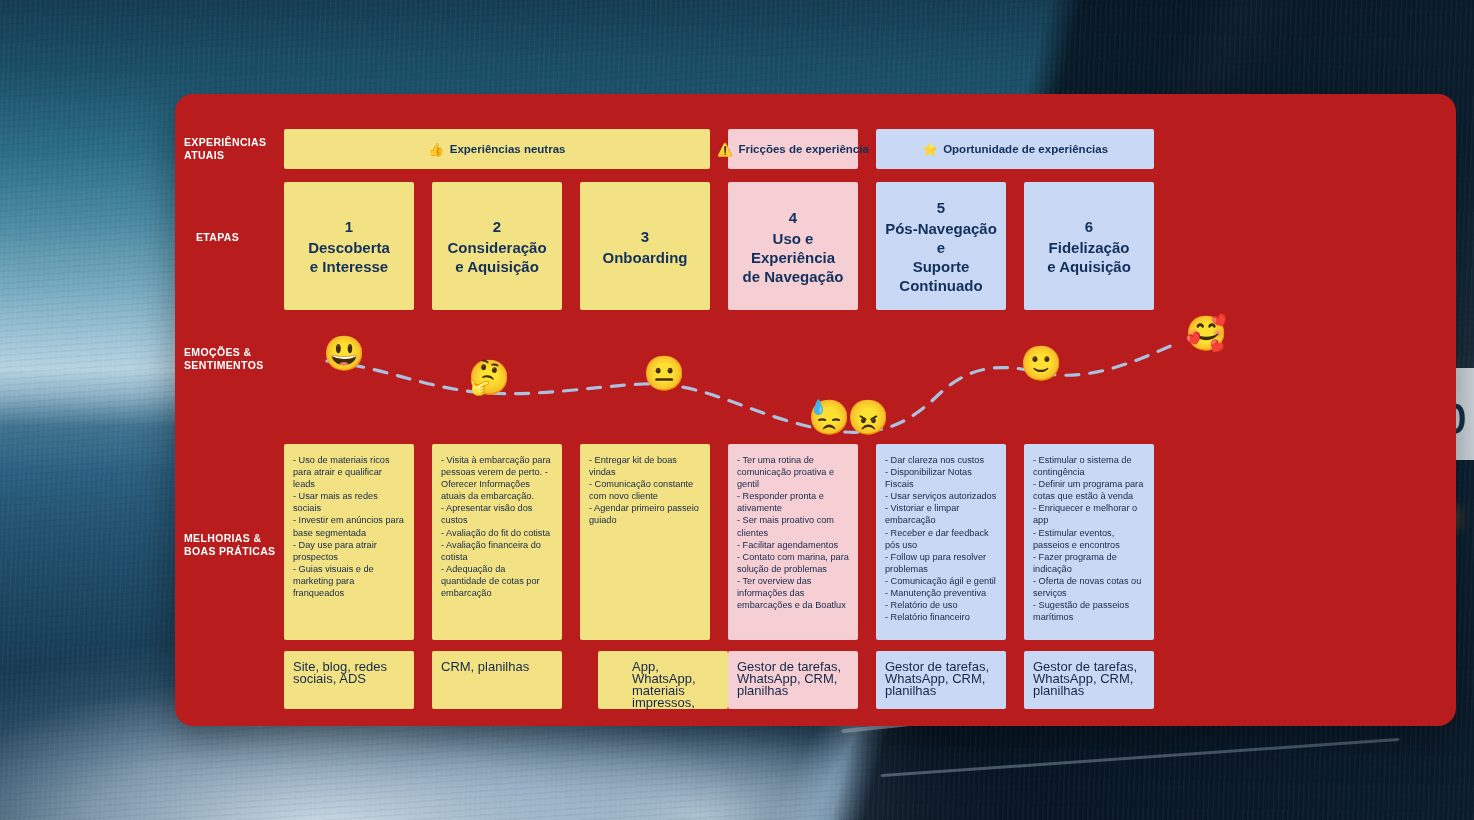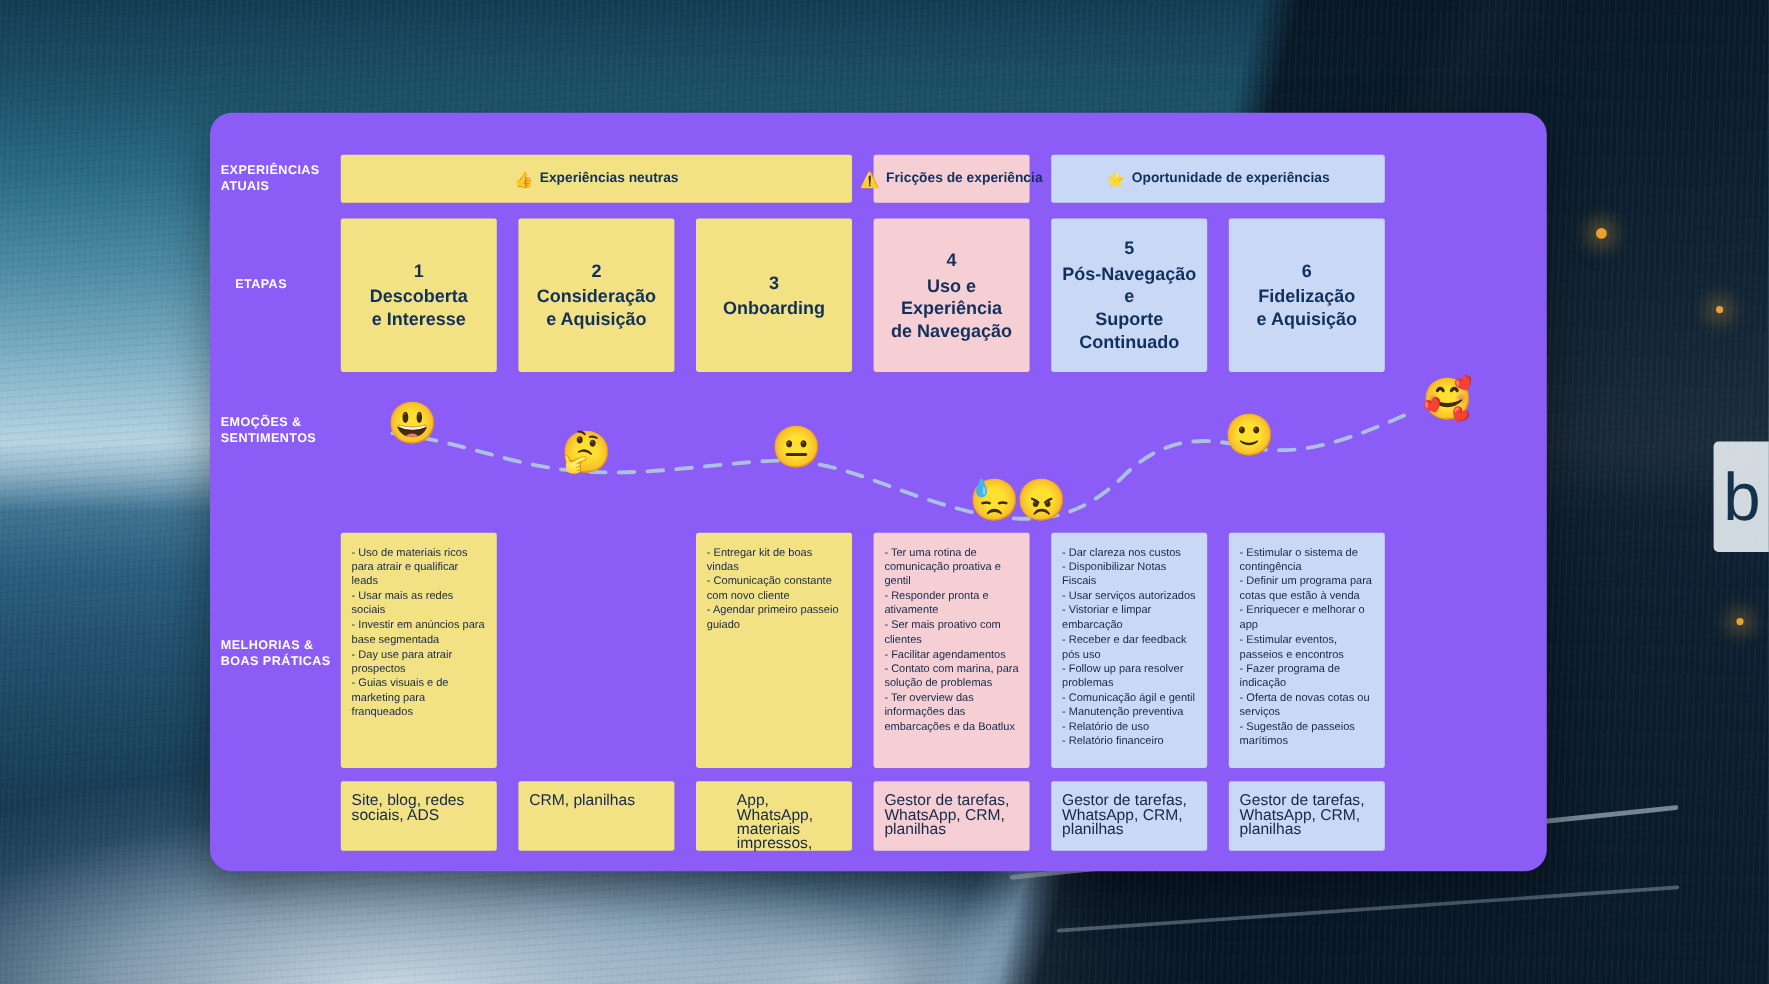--- a/index.html
+++ b/index.html
@@ -79,22 +79,22 @@
     font-size: 56px;
     line-height: 92px;
     padding-left: 8px;
     font-family: "Liberation Sans", sans-serif;
   }
 
   
   .card {
     position: absolute;
     left: 175px; top: 94px;
-    width: 1114px; height: 632px;
-    background: #8b5cf6;
+    width: 1281px; height: 632px;
+    background: #b91c1c;
     border-radius: 18px;
     box-shadow: 0 14px 40px rgba(0,0,0,0.38);
   }
 
   .grid {
     position: absolute;
     inset: 0;
   }
 
   
@@ -267,20 +267,25 @@
       <div class="stage t-blue" style="left: 849px; width: 130px;">
         <div class="stage-num">6</div>
         <div class="stage-name" style="white-space: pre-line;">Fidelização
 e Aquisição</div>
       </div>
       <div class="note t-yellow" style="left: 109px; width: 130px;">-  Uso de materiais ricos para atrair e qualificar leads
 -  Usar mais as redes sociais
 - Investir em anúncios para base segmentada
 - Day use para atrair prospectos
 - Guias visuais e de marketing para franqueados</div>
+      <div class="note t-yellow" style="left: 257px; width: 130px;">- Visita à embarcação para pessoas verem de perto. - Oferecer Informações atuais da embarcação.
+- Apresentar visão dos custos
+- Avaliação do fit do cotista
+- Avaliação financeira do cotista
+- Adequação da quantidade de cotas por embarcação</div>
       <div class="note t-yellow" style="left: 405px; width: 130px;">- Entregar kit de boas vindas
 - Comunicação constante com novo cliente
 - Agendar primeiro passeio guiado</div>
       <div class="note t-blue" style="left: 701px; width: 130px;">- Dar clareza nos custos
 - Disponibilizar Notas Fiscais
 - Usar serviços autorizados
 - Vistoriar e limpar embarcação
 - Receber e dar feedback pós uso
 - Follow up para resolver problemas
 - Comunicação ágil e gentil
@@ -295,18 +300,18 @@
 - Ter overview das informações das embarcações e da Boatlux</div>
       <div class="note t-blue" style="left: 849px; width: 130px;">- Estimular o sistema de contingência
 - Definir um programa para cotas que estão à venda
 - Enriquecer e melhorar o app
 - Estimular eventos, passeios e encontros
 - Fazer programa de indicação
 - Oferta de novas cotas ou serviços
 - Sugestão de passeios marítimos</div>
       <div class="tool t-yellow" style="left: 109px; width: 130px;">Site, blog, redes sociais, ADS</div>
       <div class="tool t-yellow" style="left: 257px; width: 130px;">CRM, planilhas</div>
-      <div class="tool t-yellow" style="left: 405px; width: 130px; padding-left: 34px;">App, WhatsApp, materiais impressos,</div>
+      <div class="tool t-yellow" style="left: 423px; width: 130px; padding-left: 34px;">App, WhatsApp, materiais impressos,</div>
       <div class="tool t-pink" style="left: 553px; width: 130px;">Gestor de tarefas, WhatsApp, CRM, planilhas</div>
       <div class="tool t-blue" style="left: 701px; width: 130px;">Gestor de tarefas, WhatsApp, CRM, planilhas</div>
       <div class="tool t-blue" style="left: 849px; width: 130px;">Gestor de tarefas, WhatsApp, CRM, planilhas</div>
     </div>
 </div>
 
 </body></html>

